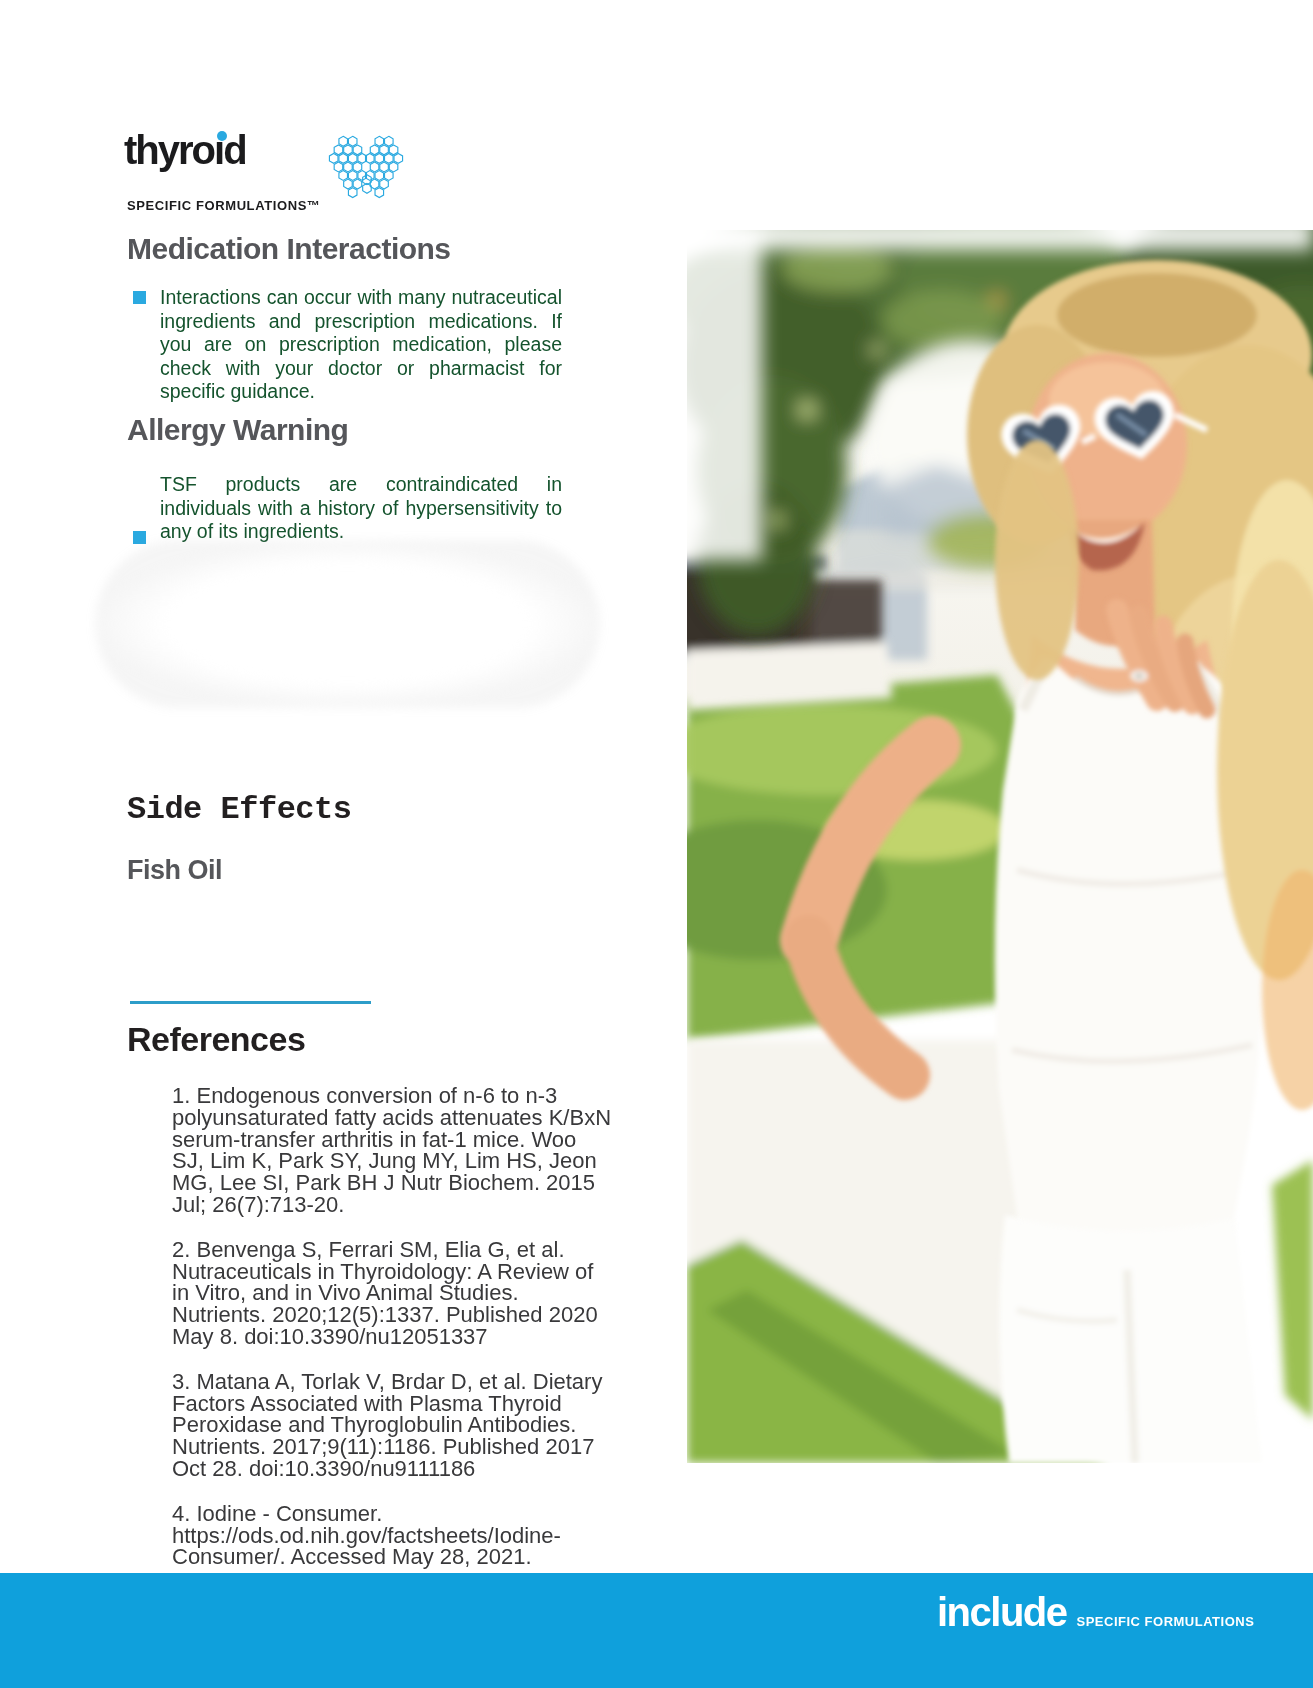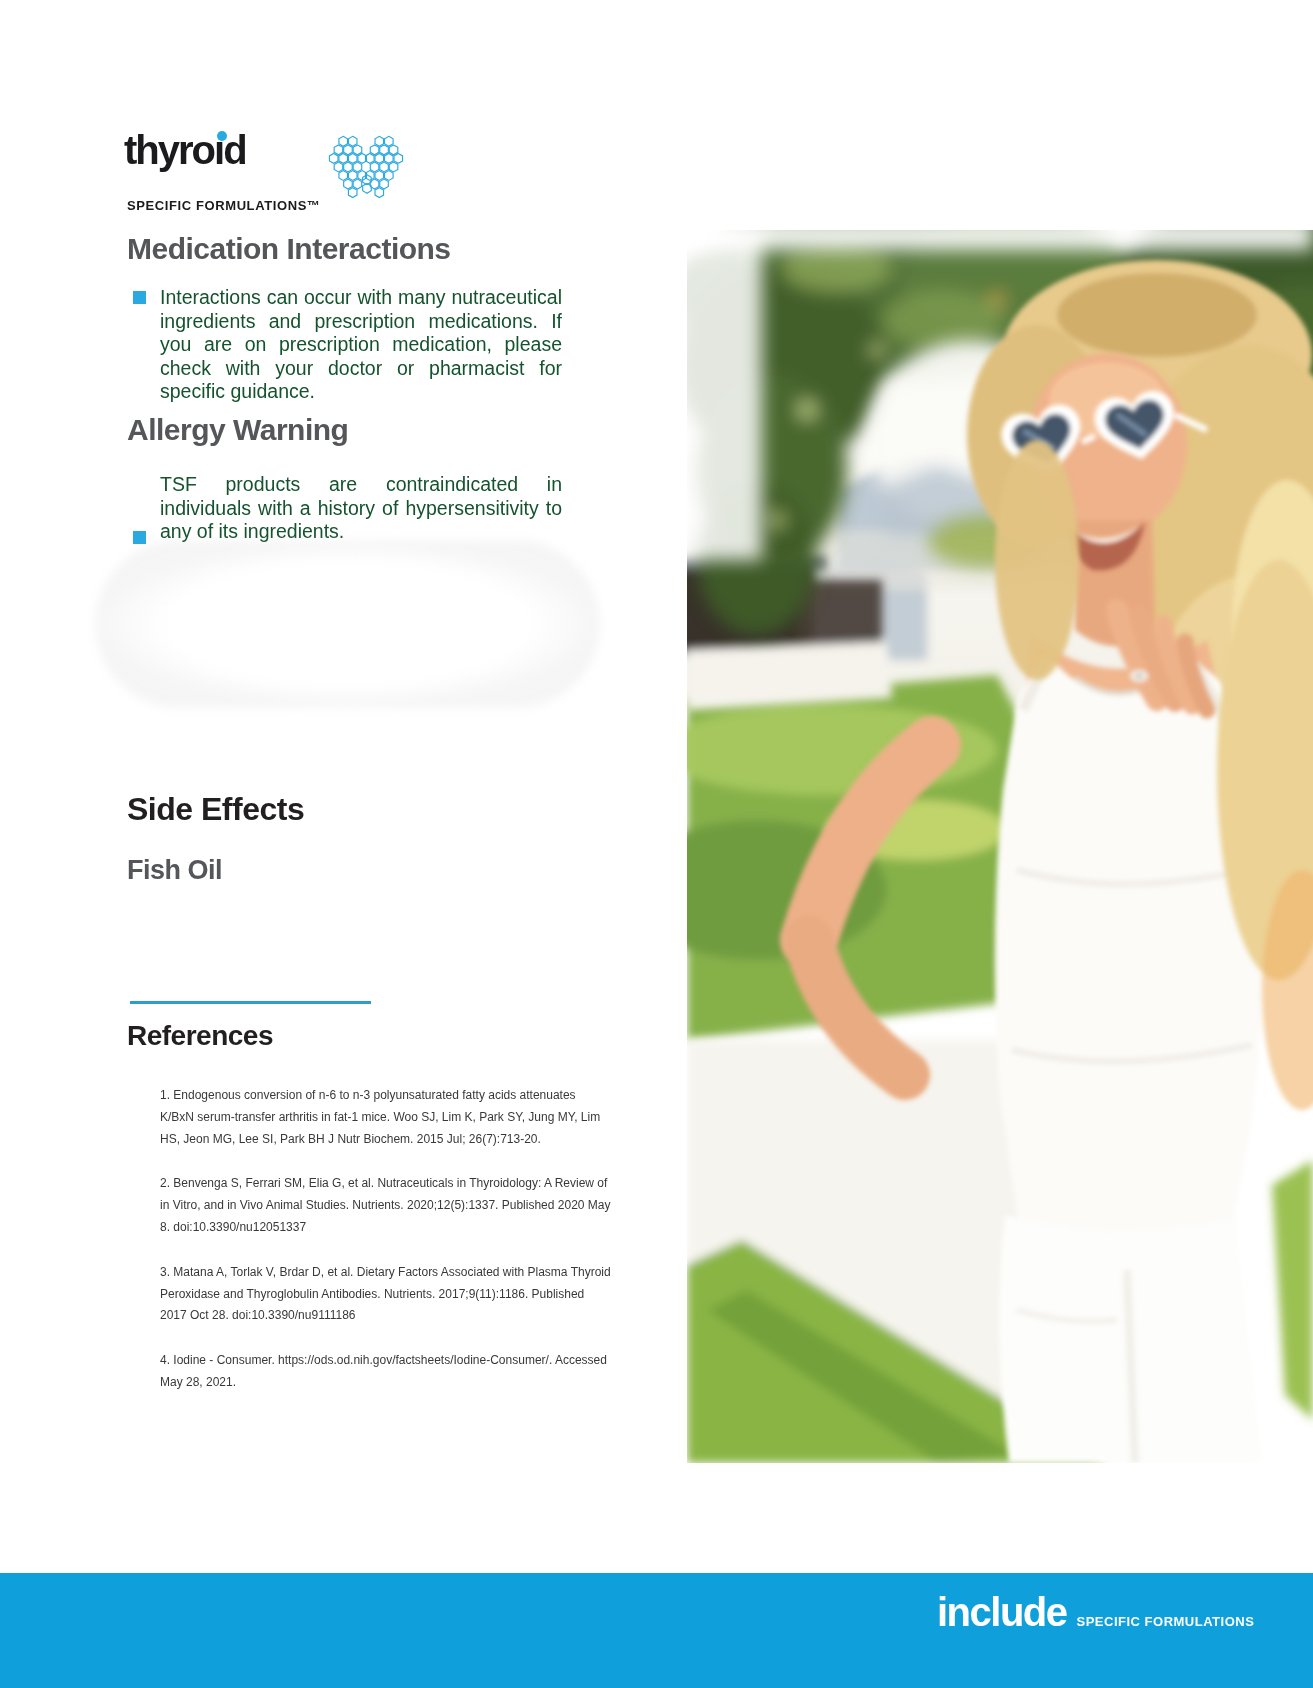--- a/index.html
+++ b/index.html
@@ -14,38 +14,38 @@
              border-radius:50%;background:#2AA9E0;}
   .logo-tagline{position:absolute;left:127px;top:198px;width:254px;text-align:left;
              font-size:13px;font-weight:700;letter-spacing:0.6px;color:#1b1b1d;}
   .logo-hex{position:absolute;left:328px;top:130px;}
 
   
   .h-gray{position:absolute;left:127px;font-weight:700;color:#55565A;letter-spacing:-0.5px;margin:0;}
   .h-dark{position:absolute;left:127px;font-weight:700;color:#221F20;letter-spacing:-0.5px;margin:0;}
   #h-med{top:232px;font-size:30px;}
   #h-allergy{top:413px;font-size:30px;}
-  #h-side{top:791px;font-size:32px;}
+  #h-side{top:791px;font-size:32px;font-family:Liberation Mono, monospace;}
   #h-fish{top:855px;font-size:27px;}
-  #h-refs{top:1020px;font-size:28px;}
+  #h-refs{top:1020px;font-size:34px;}
 
   
   .bullet-item{position:absolute;left:133px;width:429px;display:flex;gap:14px;}
   .bullet-sq{flex:0 0 13px;height:13px;margin-top:5px;background:#2AA9E0;}
   .bullet-item p{margin:0;text-align:justify;font-size:19.5px;line-height:23.5px;color:#14532d;}
   #b-med{top:286px;}
   #b-allergy{top:473px;align-items:flex-end;}
   #b-fish{top:905px;}
 
   
   .divider{position:absolute;left:130px;top:1001px;width:241px;height:3px;background:#2D9DC9;}
 
   
   .refs{position:absolute;left:160px;top:1085px;width:452px;}
-  .refs p{margin:0 0 23px 0;font-size:12px;line-height:21.8px;color:#39393b;}
+  .refs p{margin:0 0 23px 12px;font-size:22px;line-height:21.8px;color:#39393b;}
 
   
   .whiteout{position:absolute;left:95px;top:540px;width:505px;height:168px;border-radius:84px;
             background:radial-gradient(closest-side,#ffffff 72%,rgba(160,160,160,0.10));
             filter:blur(5px);}
 
   
   .photo{position:absolute;left:687px;top:230px;width:626px;height:1233px;overflow:hidden;}
   .photo svg{display:block;width:100%;height:100%;}
 

